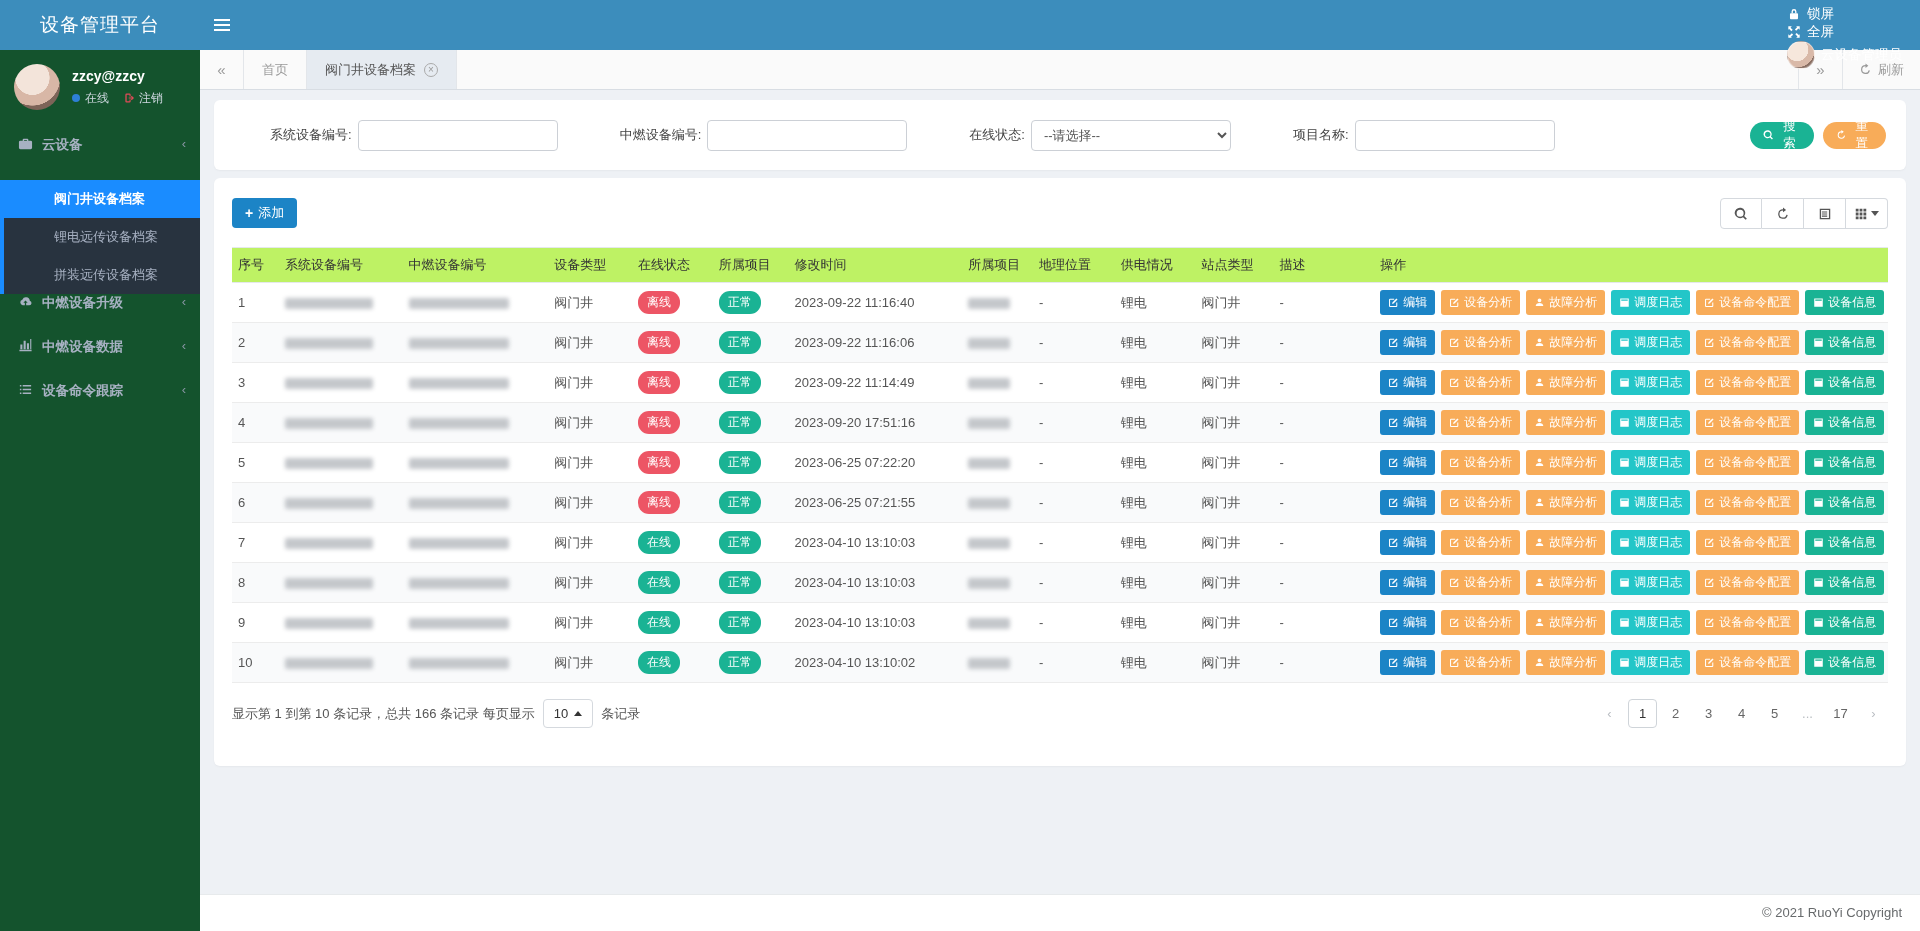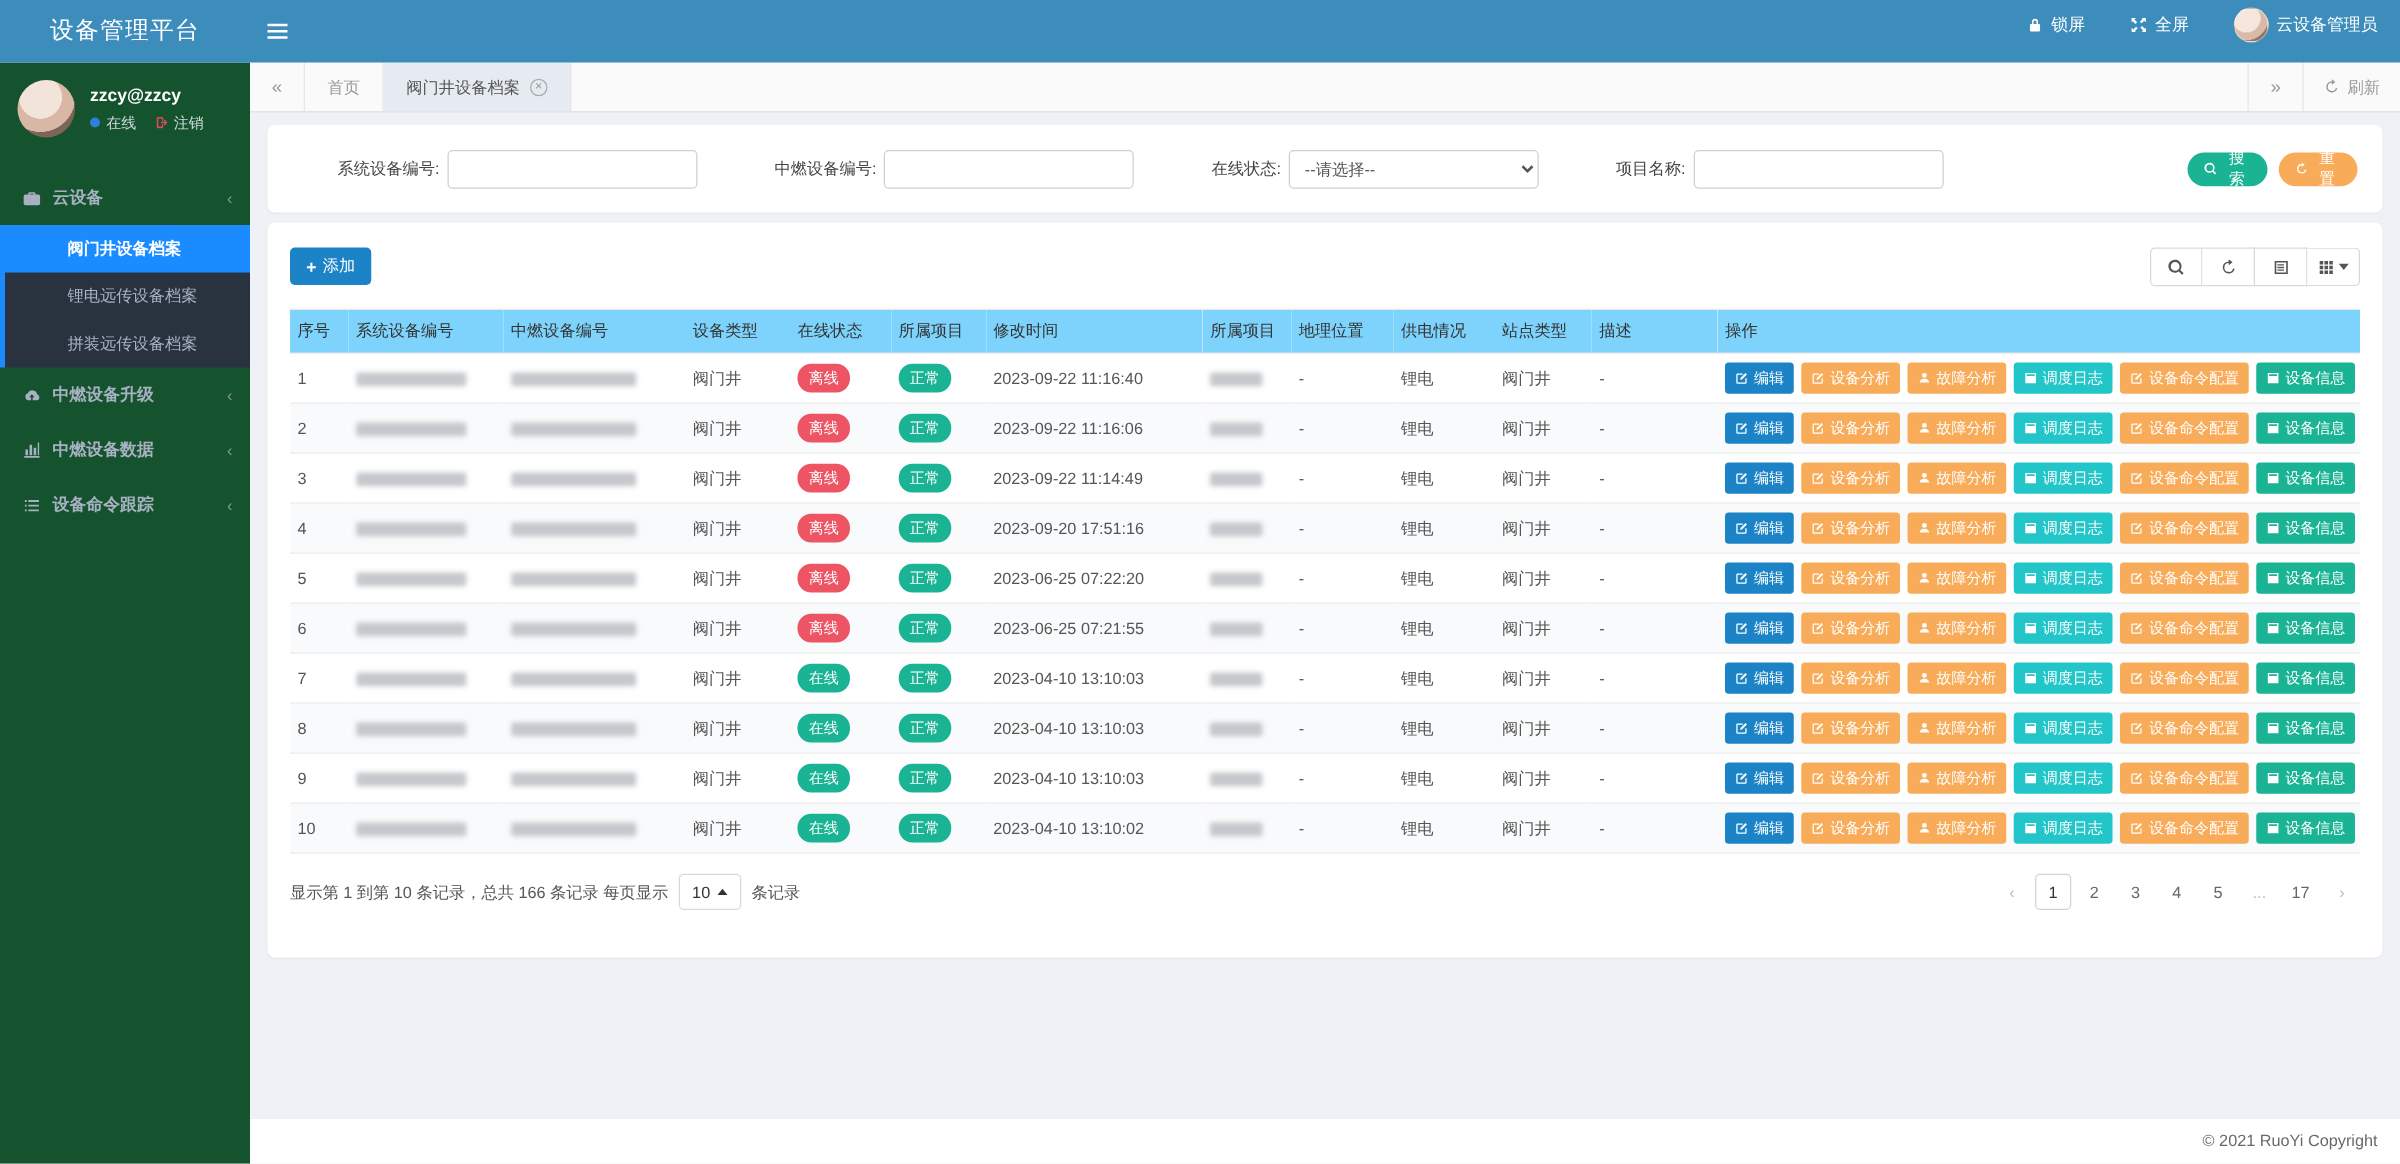--- a/index.html
+++ b/index.html
@@ -5,35 +5,35 @@
   * { margin:0; padding:0; box-sizing:border-box; }
   html,body { width:1920px; height:931px; overflow:hidden; }
   body { font-family:"Liberation Sans","DejaVu Sans",sans-serif; font-size:13px; color:#555; background:#eef1f5; }
   .app { position:relative; width:1920px; height:931px; overflow:hidden; }
 
   
   .topbar { position:absolute; top:0; left:0; right:0; height:50px; background:#3c8dbc; z-index:30; display:flex; align-items:center; }
   .logo { width:200px; height:50px; line-height:50px; text-align:center; color:#fff; font-size:19px; letter-spacing:1px; }
   .hamburger { width:44px; height:50px; display:flex; flex-direction:column; justify-content:center; align-items:center; gap:3px; cursor:pointer; }
   .hamburger span { display:block; width:16px; height:2px; background:#fff; }
-  .topbar-right { margin-left:auto; display:flex; align-items:flex-end; height:40px; }
+  .topbar-right { margin-left:auto; display:flex; align-items:flex-start; height:40px;flex-direction:column; }
   .top-item { display:flex; align-items:center; gap:6px; color:#fff; padding:0 18px; height:50px; cursor:pointer; font-size:13.5px; }
   .top-item svg { width:14px; height:14px; fill:#fff; }
   .avatar-sm { width:28px; height:28px; border-radius:50%; background:radial-gradient(circle at 35% 30%, #f6e7dc 0 45%, #d9b9a8 46% 70%, #8a6f63 71%); border:1px solid rgba(255,255,255,.4); }
 
   
   .sidebar { position:absolute; top:50px; left:0; bottom:0; width:200px; background:#14532d; z-index:20; }
   .user-panel { display:flex; align-items:center; gap:12px; padding:14px 12px 16px 14px; }
   .avatar-lg { width:46px; height:46px; border-radius:50%; background:radial-gradient(circle at 40% 30%, #f3e4da 0 40%, #d8b7a6 41% 65%, #7d6458 66%); flex:none; }
   .user-name { color:#fff; font-weight:bold; font-size:14px; margin-bottom:6px; }
   .user-status { font-size:12px; color:#cfd8e0; display:flex; align-items:center; gap:5px; }
   .dot-online { width:8px; height:8px; border-radius:50%; background:#2e7fd6; display:inline-block; }
   .logout-ic { width:12px; height:12px; fill:#e14b58; margin-left:8px; }
   .menu { margin-top:10px; }
-  .menu-item { height:44px; display:flex; align-items:center; padding:0 14px 0 18px; color:#a7b1c2; font-size:13.5px; font-weight:600; cursor:pointer; }
+  .menu-item { height:44px; display:flex; align-items:flex-start; padding:0 14px 0 18px; color:#a7b1c2; font-size:13.5px; font-weight:600; cursor:pointer; }
   .menu-item svg { width:15px; height:15px; fill:#a7b1c2; margin-right:9px; flex:none; }
   .menu-item .chev { margin-left:auto; font-size:13px; color:#8a96a5; font-weight:400; }
   .menu-block { border-left:4px solid #1a8cff; background:#28333f; }
   .menu-block .menu-item { padding-left:14px; color:#fff; }
   .menu-block .menu-item svg { fill:#d6dde5; }
   .submenu-item { height:38px; line-height:38px; padding-left:50px; color:#a7b1c2; font-size:13px; cursor:pointer; }
   .submenu-item.active { background:#1a8cff; color:#fff; font-weight:bold; }
 
   
   .content { position:absolute; top:50px; left:200px; right:0; bottom:0; background:#eef1f5; }
@@ -65,21 +65,21 @@
   .btn-add { background:#1c84c6; color:#fff; border:none; border-radius:4px; height:30px; padding:0 13px; font-size:13px; display:inline-flex; align-items:center; gap:5px; cursor:pointer; font-family:inherit; }
   .toolbar { margin-left:auto; display:flex; }
   .tool-btn { width:42px; height:31px; background:#fff; border:1px solid #d5d9de; border-left:none; display:flex; align-items:center; justify-content:center; gap:3px; color:#555; cursor:pointer; }
   .tool-btn:first-child { border-left:1px solid #d5d9de; border-radius:4px 0 0 4px; }
   .tool-btn:last-child { border-radius:0 4px 4px 0; }
   .tool-btn svg { width:14px; height:14px; fill:#555; }
   .caret-d { width:0; height:0; border-left:4px solid transparent; border-right:4px solid transparent; border-top:5px solid #555; }
   .caret-u { width:0; height:0; border-left:4px solid transparent; border-right:4px solid transparent; border-bottom:5px solid #333; display:inline-block; margin-left:6px; }
 
   table.grid { width:100%; border-collapse:collapse; table-layout:fixed; margin-top:18px; }
-  table.grid th { background:#7dd3fc; color:#333; font-weight:400; text-align:left; padding:8px 6px; border-top:1px solid #e5e8ec; border-bottom:1px solid #e5e8ec; font-size:13px; white-space:nowrap; overflow:hidden; }
+  table.grid th { background:#bef264; color:#333; font-weight:400; text-align:left; padding:8px 6px; border-top:1px solid #e5e8ec; border-bottom:1px solid #e5e8ec; font-size:13px; white-space:nowrap; overflow:hidden; }
   table.grid td { padding:7px 6px; border-bottom:1px solid #ececec; font-size:13px; color:#555; white-space:nowrap; overflow:hidden; vertical-align:middle; height:39px; }
   table.grid tr.odd td { background:#fff; }
   table.grid tr.even td { background:#f9fafb; }
   .redact { display:inline-block; height:11px; border-radius:2px; background:#c4c7cb; filter:blur(2px); vertical-align:middle; }
   .badge-pill { display:inline-block; min-width:38px; text-align:center; padding:3px 9px; border-radius:11px; color:#fff; font-size:12px; }
   .act-btn { display:inline-flex; align-items:center; gap:4px; color:#fff; font-size:12px; border:none; border-radius:3px; padding:4px 8px; margin-right:6px; cursor:pointer; font-family:inherit; }
   .act-btn svg { width:11px; height:11px; fill:#fff; }
 
   .pager-row { display:flex; align-items:center; margin-top:16px; color:#555; }
   .page-size-btn { border:1px solid #d5d9de; background:#fff; border-radius:4px; height:29px; padding:0 10px; margin:0 8px; display:inline-flex; align-items:center; cursor:pointer; font-size:13px; color:#333; font-family:inherit; }

